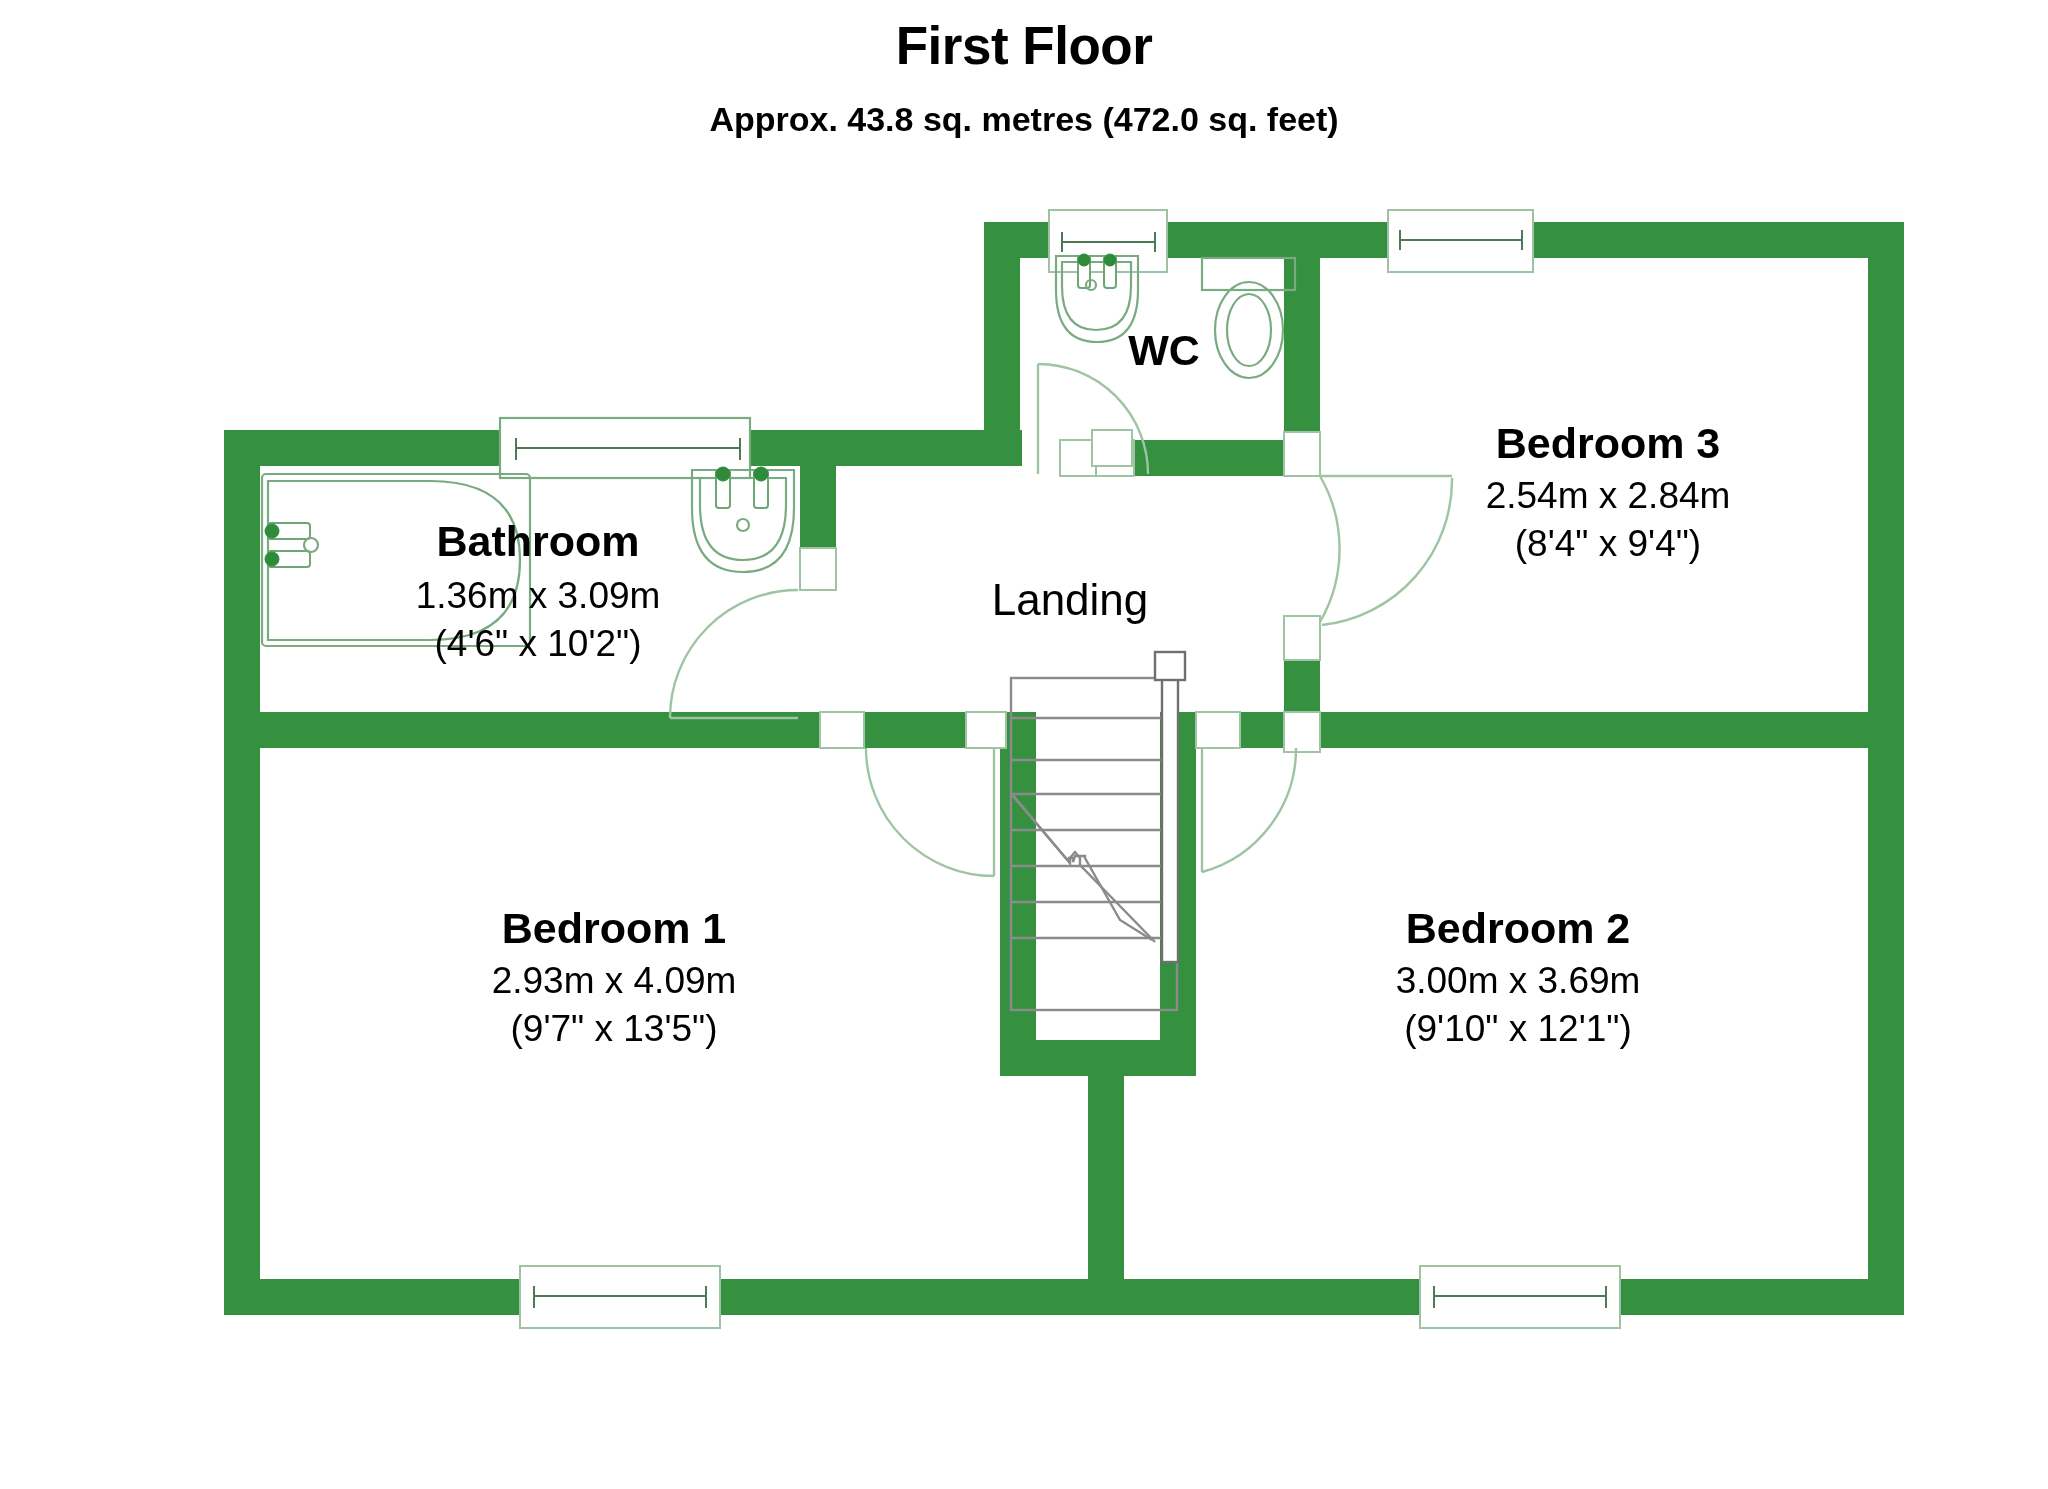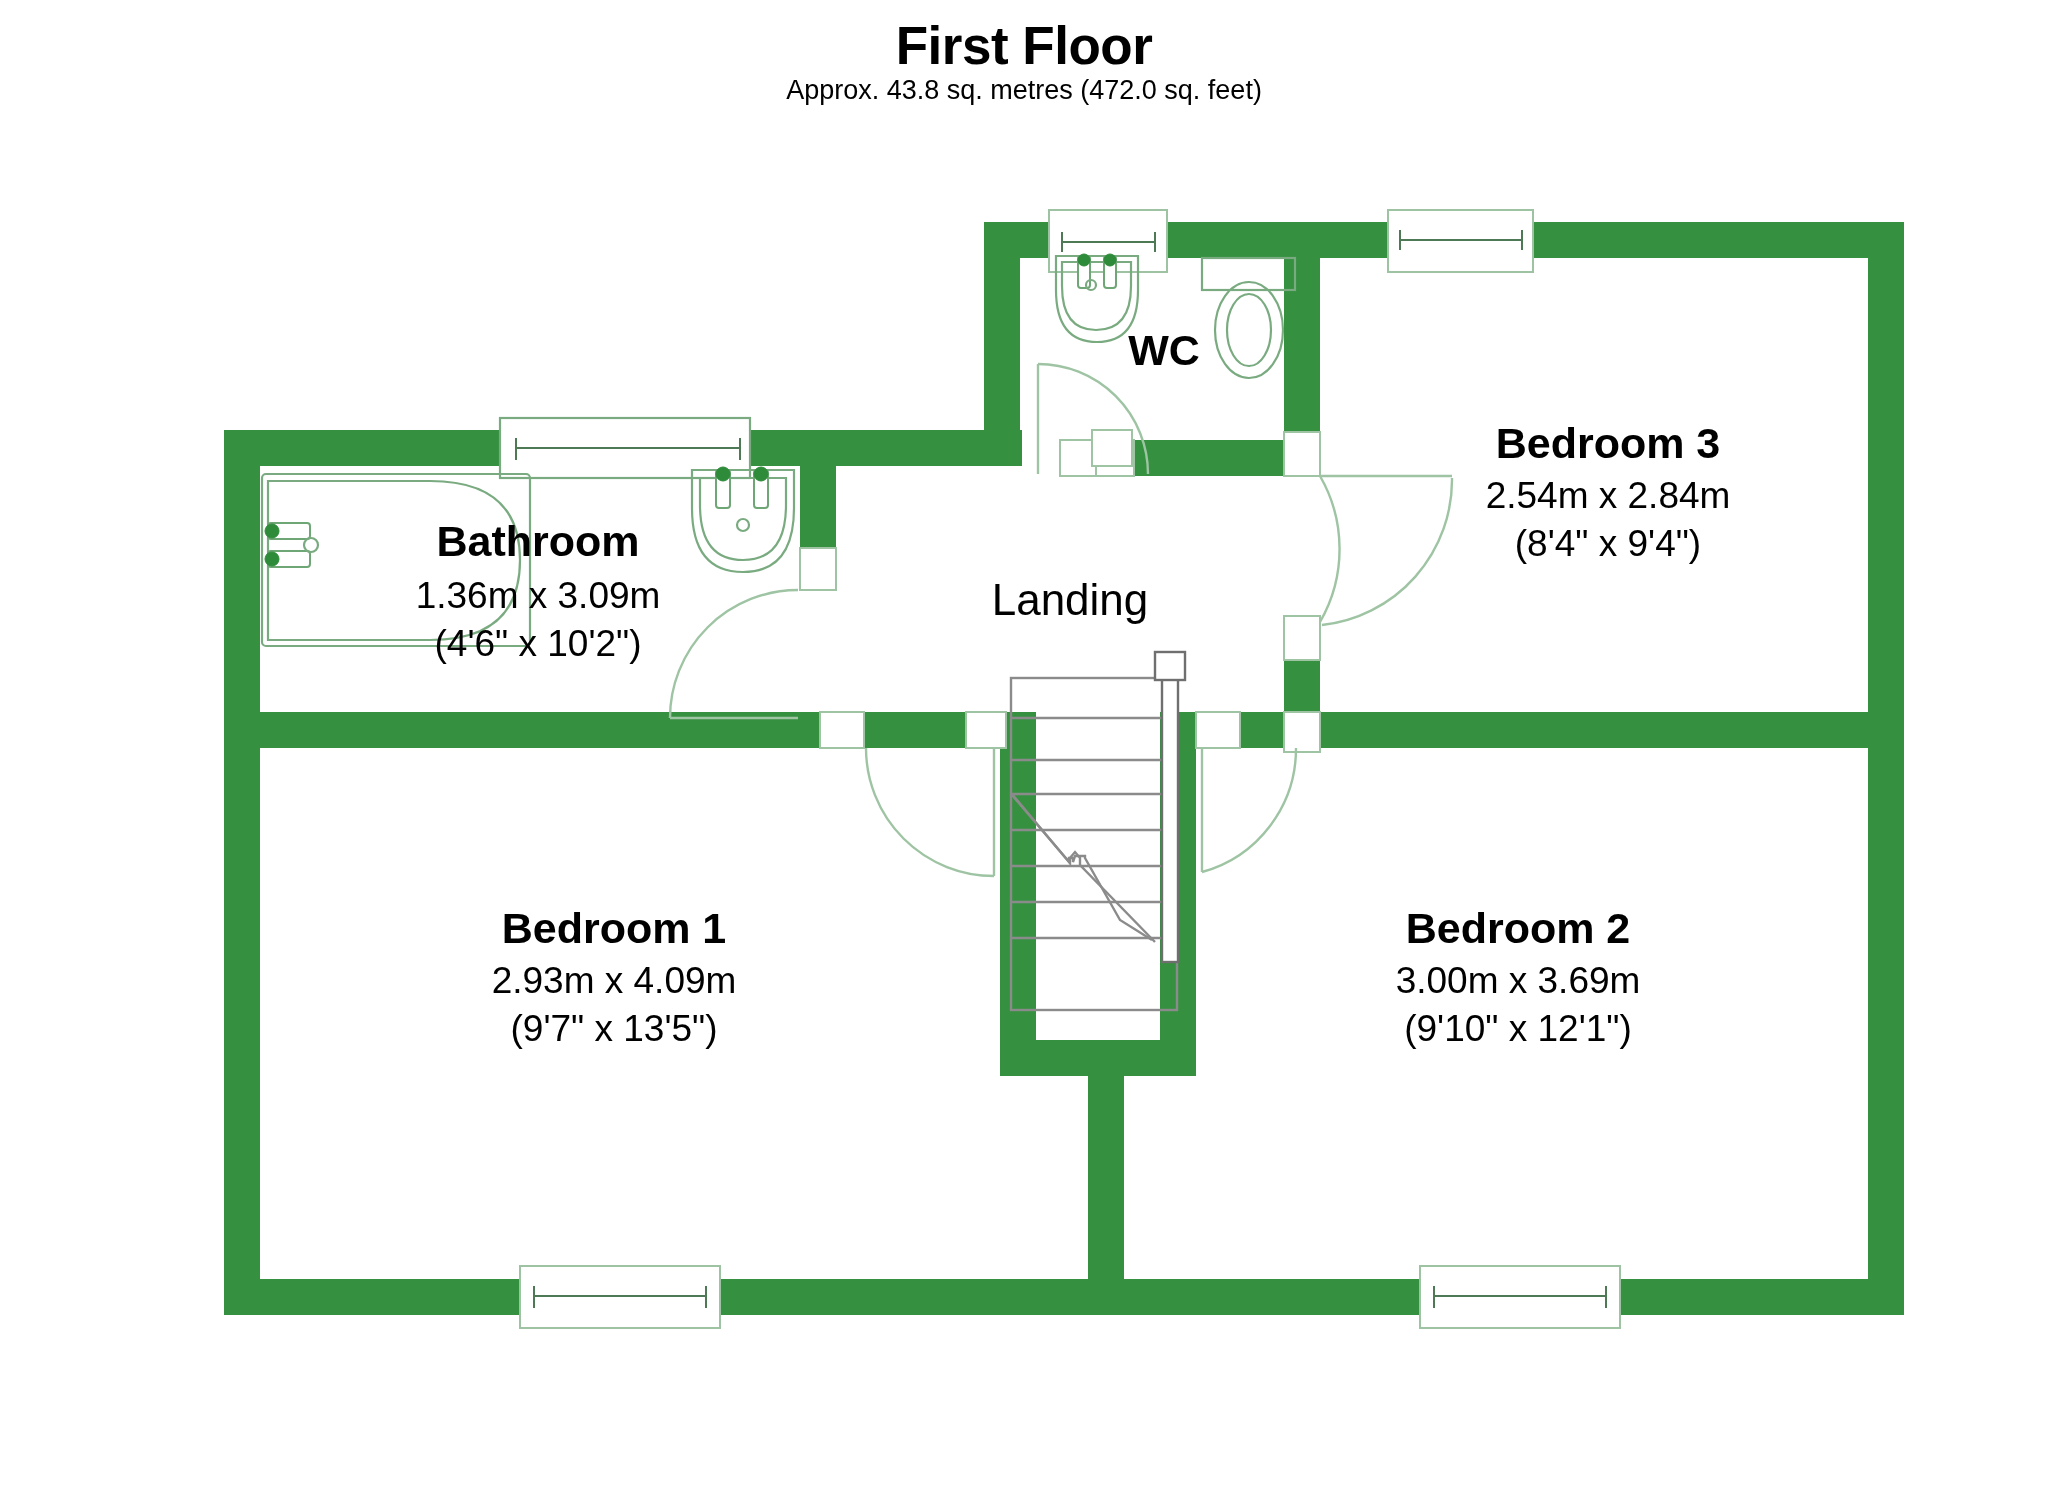--- a/index.html
+++ b/index.html
@@ -30,23 +30,23 @@
     text-align: center;
   }
   .plan-title {
     font-size: 53px;
     font-weight: bold;
     letter-spacing: -0.5px;
     line-height: 1.05;
     margin: 0;
   }
   .plan-subtitle {
-    font-size: 27px;
-    font-weight: normal;
-    margin: 1px 0 0 0;
+    font-size: 34px;
+    font-weight: bold;
+    margin: 26px 0 0 0;
     letter-spacing: 0px;
   }
   svg#floorplan {
     position: absolute;
     left: 0;
     top: 0;
     width: 2048px;
     height: 1489px;
     display: block;
   }

